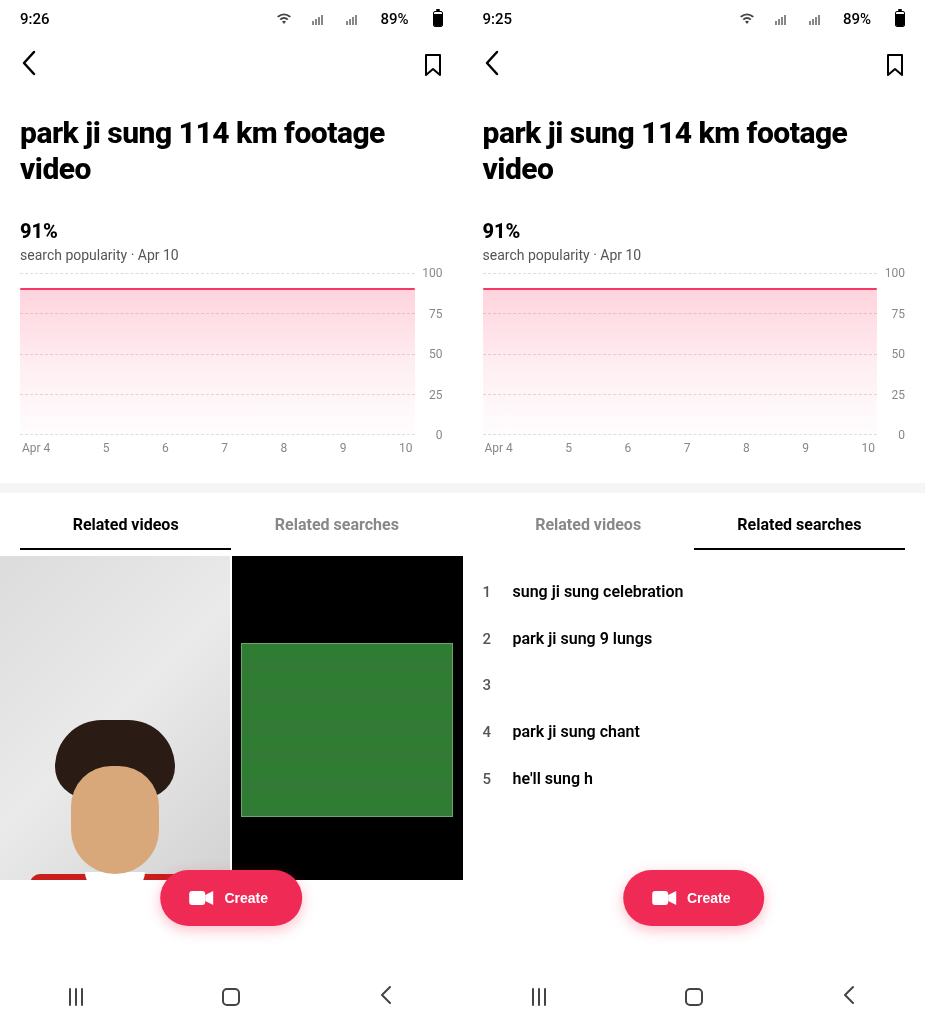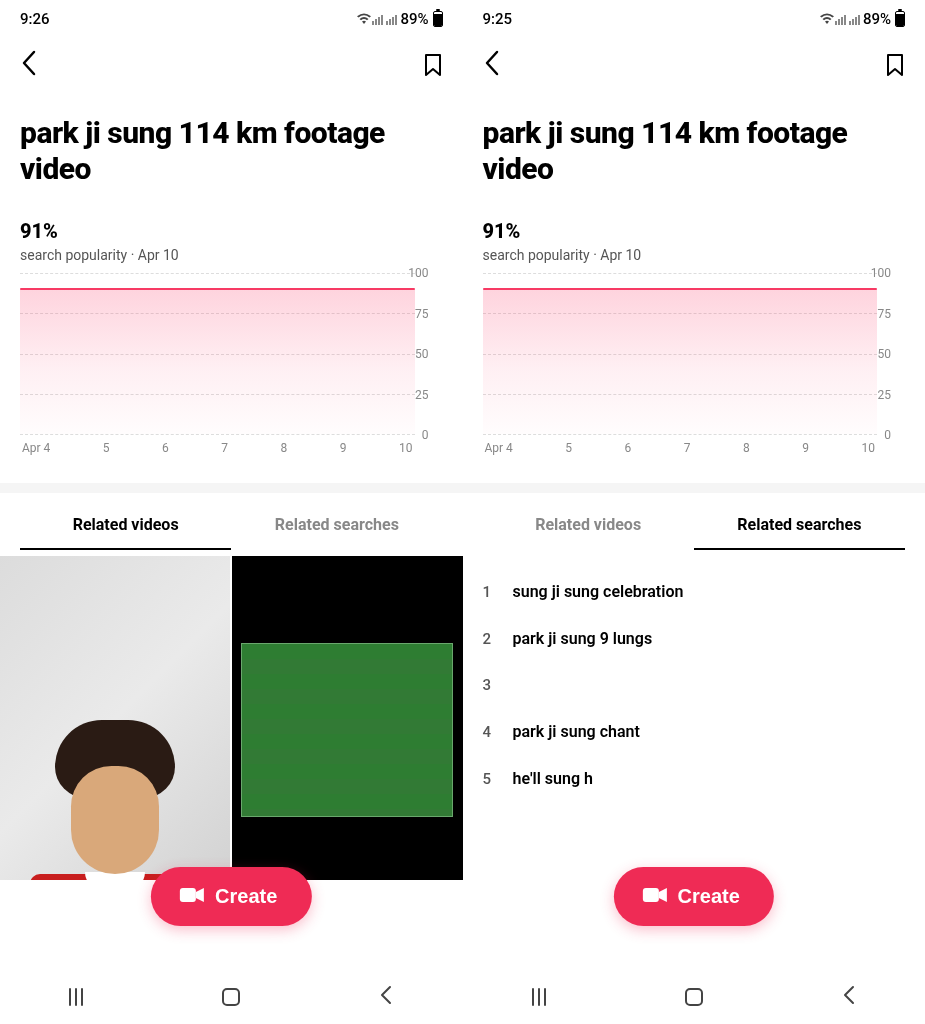--- a/index.html
+++ b/index.html
@@ -20,21 +20,21 @@
   .status-bar {
     display: flex;
     justify-content: space-between;
     align-items: center;
     padding: 8px 20px 4px 20px;
     height: 34px;
     font-size: 15px;
     font-weight: 500;
     color: #000;
   }
-  .status-right { display: flex; align-items: center; gap: 0; }
+  .status-right { display: flex; align-items: center; gap: 20px; }
   .status-icons { display: flex; align-items: center; gap: 2px; }
   .bars { display: inline-block; width: 14px; height: 12px; position: relative; }
   .bars span { position: absolute; bottom: 0; width: 2px; background: #888; }
   .bars span:nth-child(1){ left:0; height:4px; }
   .bars span:nth-child(2){ left:3px; height:6px; }
   .bars span:nth-child(3){ left:6px; height:8px; }
   .bars span:nth-child(4){ left:9px; height:10px; }
   .battery { display: inline-block; width: 10px; height: 16px; border: 1.5px solid #000; border-radius: 2px; position: relative; margin-left: 4px; }
   .battery::before { content: ''; position: absolute; top: -3px; left: 2px; width: 4px; height: 2px; background: #000; border-radius: 1px; }
   .battery::after { content: ''; position: absolute; bottom: 0; left: 0; right: 0; height: 85%; background: #000; border-radius: 0 0 1px 1px; }
@@ -70,21 +70,21 @@
   .chart-fill {
     position: absolute; left: 0; right: 0; top: 16px; bottom: 0;
     background: linear-gradient(to bottom, rgba(252,56,102,0.22) 0%, rgba(252,56,102,0.08) 55%, rgba(252,56,102,0.01) 100%);
   }
   .chart-line {
     position: absolute; left: 0; right: 0; top: 15px; height: 2px;
     background: #f73a64;
     border-radius: 2px;
   }
   .y-labels { width: 28px; position: relative; font-size: 12px; color: #888; }
-  .y-labels span { position: absolute; right: 14px; transform: translateY(-50%); }
+  .y-labels span { position: absolute; right: 0; transform: translateY(-50%); }
   .x-labels { display: flex; justify-content: space-between; font-size: 12px; color: #888; padding: 6px 30px 0 2px; }
 
   .divider { height: 10px; background: #f5f5f5; margin-top: 20px; }
 
   .tabs {
     display: flex;
     padding: 0 20px;
     margin-top: 6px;
   }
   .tab {
@@ -136,24 +136,24 @@
   .create-btn {
     position: absolute;
     bottom: 98px;
     left: 50%;
     transform: translateX(-50%);
     background: #ef2b55;
     color: #fff;
     border: none;
     border-radius: 40px;
     padding: 18px 34px 18px 28px;
-    font-size: 20px;
+    font-size: 14px;
     font-weight: 700;
     display: flex;
-    align-items: flex-start;
+    align-items: center;
     gap: 10px;
     cursor: pointer;
     box-shadow: 0 4px 14px rgba(239,43,85,0.3);
   }
   .cam-icon { display: inline-flex; }
 
   .nav-bar {
     position: absolute;
     bottom: 0; left: 0; right: 0;
     height: 54px;

